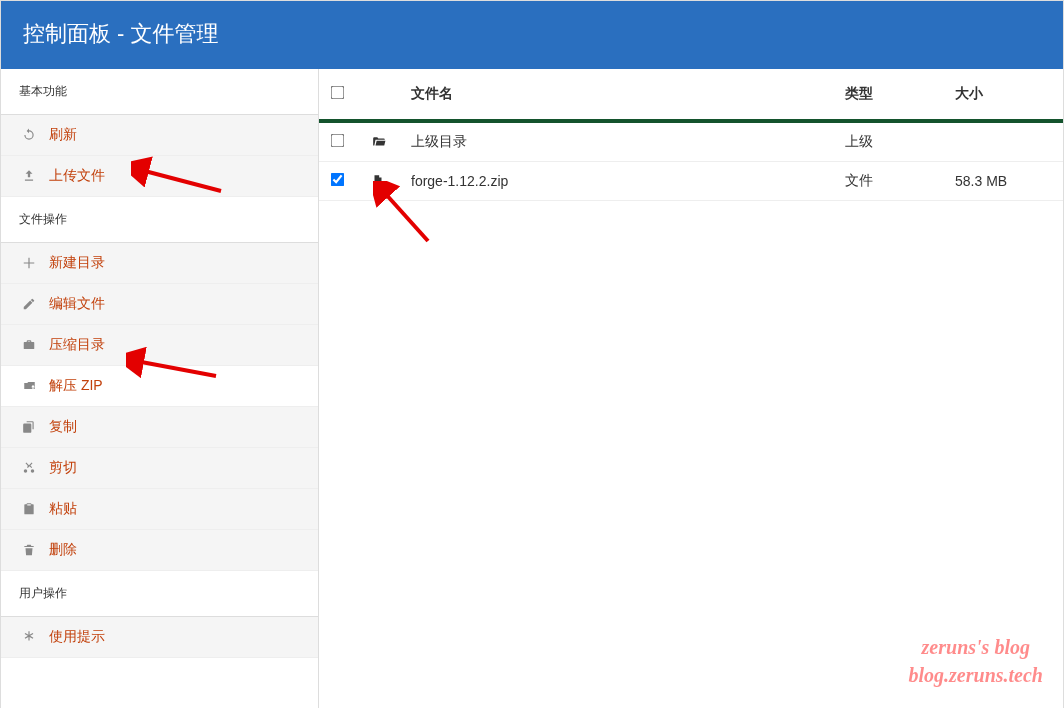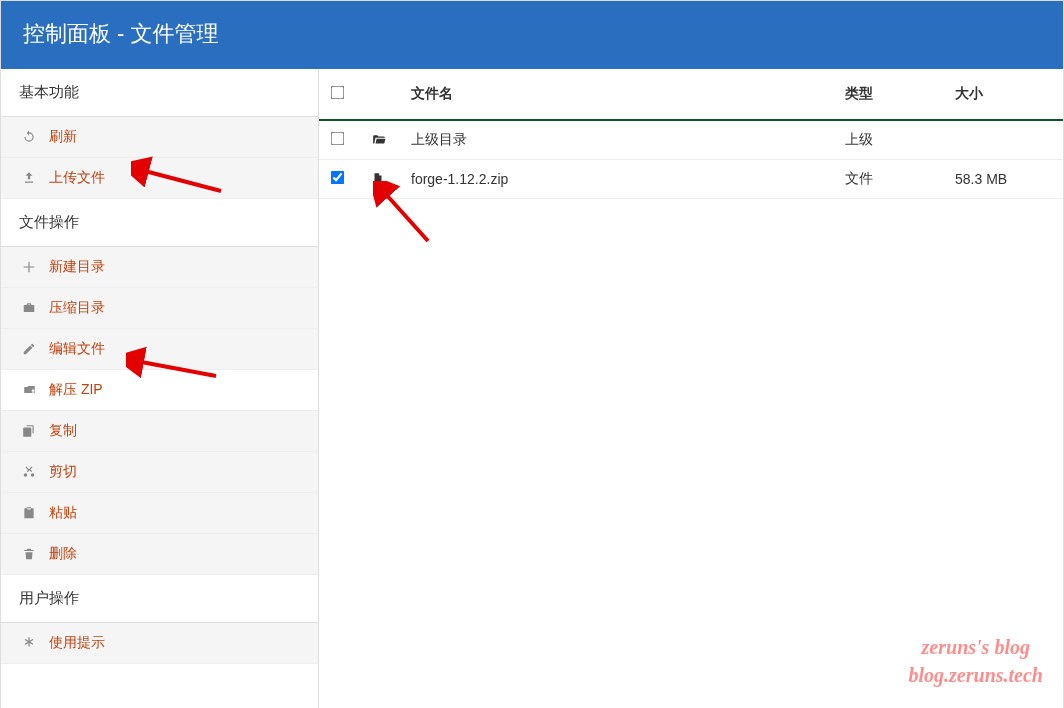--- a/index.html
+++ b/index.html
@@ -32,21 +32,21 @@
     display: flex;
     height: calc(100% - 64px);
   }
   .sidebar {
     width: 318px;
     background: #fff;
     border-right: 1px solid #ddd;
     overflow-y: auto;
   }
   .section-title {
-    font-size: 15px;
+    font-size: 12px;
     padding: 14px 18px;
     background: #fff;
     color: #333;
     border-bottom: 1px solid #ddd;
   }
   .menu-item {
     display: flex;
     align-items: center;
     padding: 11px 18px;
     color: #c2410c;
@@ -80,21 +80,21 @@
     padding: 10px 12px;
     border-bottom: 1px solid #eee;
     font-weight: 400;
     font-size: 14px;
     color: #333;
   }
   table.files th {
     font-weight: 700;
     padding-top: 16px;
     padding-bottom: 16px;
-    border-bottom: 2px solid #14532d;
+    border-bottom: 4px solid #14532d;
   }
   .col-check { width: 40px; text-align: center; }
   .col-icon  { width: 34px; text-align: center; }
   .col-name  { }
   .col-type  { width: 110px; }
   .col-size  { width: 120px; }
   input[type=checkbox] { transform: scale(1.05); }
 
   .arrow {
     position: absolute;
@@ -153,33 +153,33 @@
           <svg width="14" height="14" viewBox="0 0 24 24" fill="currentColor">
               <path d="M11 3h2v8h8v2h-8v8h-2v-8H3v-2h8z"></path>
             </svg>
         </span>
         <span>新建目录</span>
       </div>
 
       <div class="menu-item">
         <span class="icon">
           <svg width="14" height="14" viewBox="0 0 24 24" fill="currentColor">
+              <path d="M3 17.25V21h3.75L17.8 9.94l-3.75-3.75L3 17.25zM20.7 7.04a1 1 0 0 0 0-1.41l-2.34-2.34a1 1 0 0 0-1.41 0l-1.83 1.83 3.75 3.75 1.83-1.83z"></path>
+            </svg>
+        </span>
+        <span>编辑文件</span>
+      </div>
+
+      <div class="menu-item">
+        <span class="icon">
+          <svg width="14" height="14" viewBox="0 0 24 24" fill="currentColor">
               <path d="M10 4h4a2 2 0 0 1 2 2v1h4a1 1 0 0 1 1 1v10a1 1 0 0 1-1 1H4a1 1 0 0 1-1-1V8a1 1 0 0 1 1-1h4V6a2 2 0 0 1 2-2zm0 3h4V6h-4v1z"></path>
             </svg>
         </span>
         <span>压缩目录</span>
-      </div>
-
-      <div class="menu-item">
-        <span class="icon">
-          <svg width="14" height="14" viewBox="0 0 24 24" fill="currentColor">
-              <path d="M3 17.25V21h3.75L17.8 9.94l-3.75-3.75L3 17.25zM20.7 7.04a1 1 0 0 0 0-1.41l-2.34-2.34a1 1 0 0 0-1.41 0l-1.83 1.83 3.75 3.75 1.83-1.83z"></path>
-            </svg>
-        </span>
-        <span>编辑文件</span>
       </div>
 
       <div class="menu-item hover-state">
         <span class="icon">
           <svg width="15" height="14" viewBox="0 0 24 24" fill="currentColor">
               <path d="M3 7h5l2-2h11v12H3V7zm15 3-3 4h2v3h2v-3h2l-3-4z"></path>
             </svg>
         </span>
         <span>解压 ZIP</span>
       </div>

